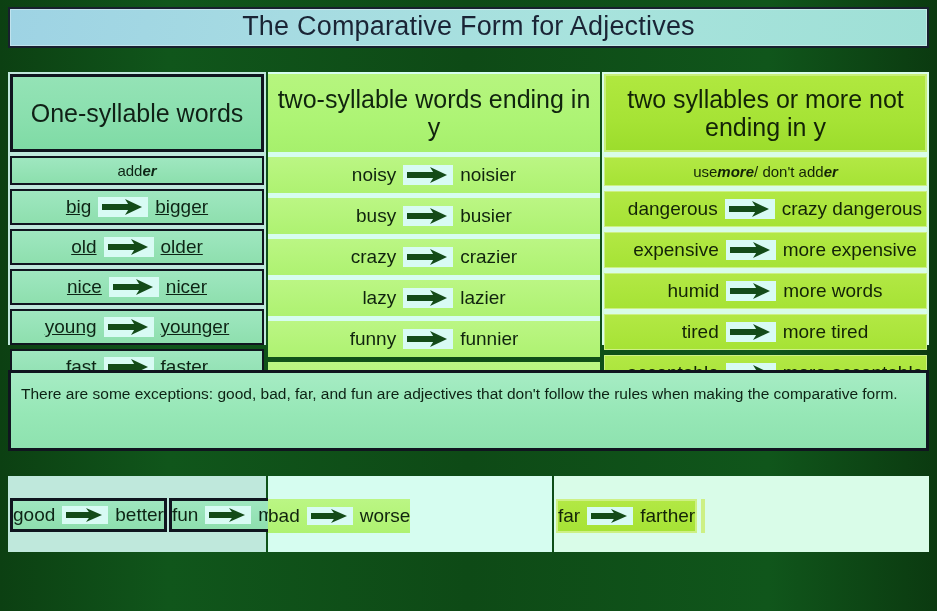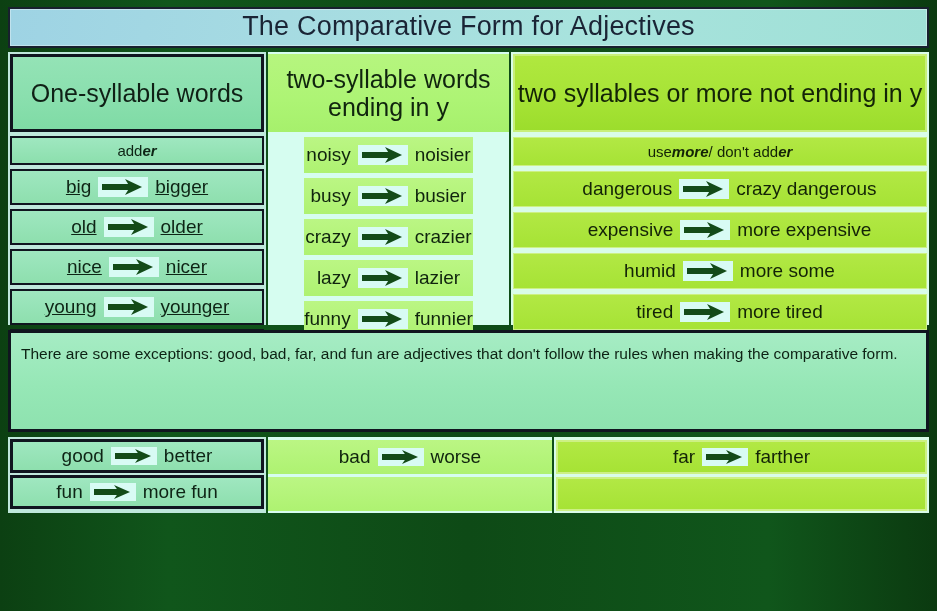--- a/index.html
+++ b/index.html
@@ -22,20 +22,21 @@
     padding: 7px 8px 9px 8px;
     overflow: hidden;
   }
 
   .inner {
     position: relative;
     width: 100%;
     height: 100%;
     display: flex;
     flex-direction: column;
+    gap: 20px;
   }
 
   
   .title-bar {
     height: 41px;
     box-sizing: border-box;
     border: 2px solid #18202e;
     background: linear-gradient(100deg,#9ed3e4 0%, #a6dbe2 30%, #a8e3dd 62%, #9fe0d6 100%);
     display: flex;
     align-items: center;
@@ -59,21 +60,21 @@
     gap: 2px;
     height: 273px;
   }
 
   .col {
     display: flex;
     flex-direction: column;
     box-sizing: border-box;
   }
   .col-1 { width: 258px; background: #bfe8dc; padding: 0 1px; }
-  .col-2 { width: 241px; background: #d6fdf0; align-items: center; }
+  .col-2 { width: 332px; background: #d6fdf0; }
   .col-3 { flex: 1; background: #d9fce8; }
 
   
   .col-head {
     box-sizing: border-box;
     height: 78px;
     display: flex;
     align-items: center;
     justify-content: center;
     text-align: center;
@@ -174,39 +175,39 @@
     margin: 0 7px;
     padding: 1px 3px;
     flex: none;
   }
   .arrow svg { display: block; }
 
   
   .note {
     box-sizing: border-box;
     margin-top: 5px;
-    height: 102px;
+    height: 81px;
     flex: none;
     border: 3px solid #10151f;
     background: linear-gradient(180deg,#a6ecc4 0%, #96e7b6 55%, #8ee2af 100%);
     padding: 10px 10px 0 10px;
     font-size: 15.5px;
     line-height: 1.45;
     color: #0d2214;
   }
 
   
   .bottom {
     display: flex;
     gap: 2px;
     margin-top: 5px;
     flex: none;
     height: 76px;
   }
-  .bcol { display: flex; flex-direction: column; box-sizing: border-box; }
+  .bcol { display: flex; flex-direction: row; box-sizing: border-box; align-items: center; }
   .bcol-1 { width: 258px; background: #bfe8dc; padding: 0 1px; }
   .bcol-2 { width: 284px; background: #d6fdf0; }
   .bcol-3 { flex: 1; background: #d9fce8; }
 
   .brow {
     box-sizing: border-box;
     height: 34px;
     display: flex;
     align-items: center;
     justify-content: center;
@@ -410,21 +411,21 @@
             <span class="w-right">more expensive</span>
           </div>
           <div class="row">
             <span class="w-left">humid</span>
             <span class="arrow">
                 <svg width="44" height="18" viewBox="0 0 44 18">
                   <path d="M1 9 H30" stroke="#134b18" stroke-width="6"></path>
                   <path d="M24 1 L41 9 L24 17 L29 9 Z" fill="#134b18"></path>
                 </svg>
               </span>
-            <span class="w-right">more some</span>
+            <span class="w-right">more words</span>
           </div>
           <div class="row">
             <span class="w-left">tired</span>
             <span class="arrow">
                 <svg width="44" height="18" viewBox="0 0 44 18">
                   <path d="M1 9 H30" stroke="#134b18" stroke-width="6"></path>
                   <path d="M24 1 L41 9 L24 17 L29 9 Z" fill="#134b18"></path>
                 </svg>
               </span>
             <span class="w-right">more tired</span>

